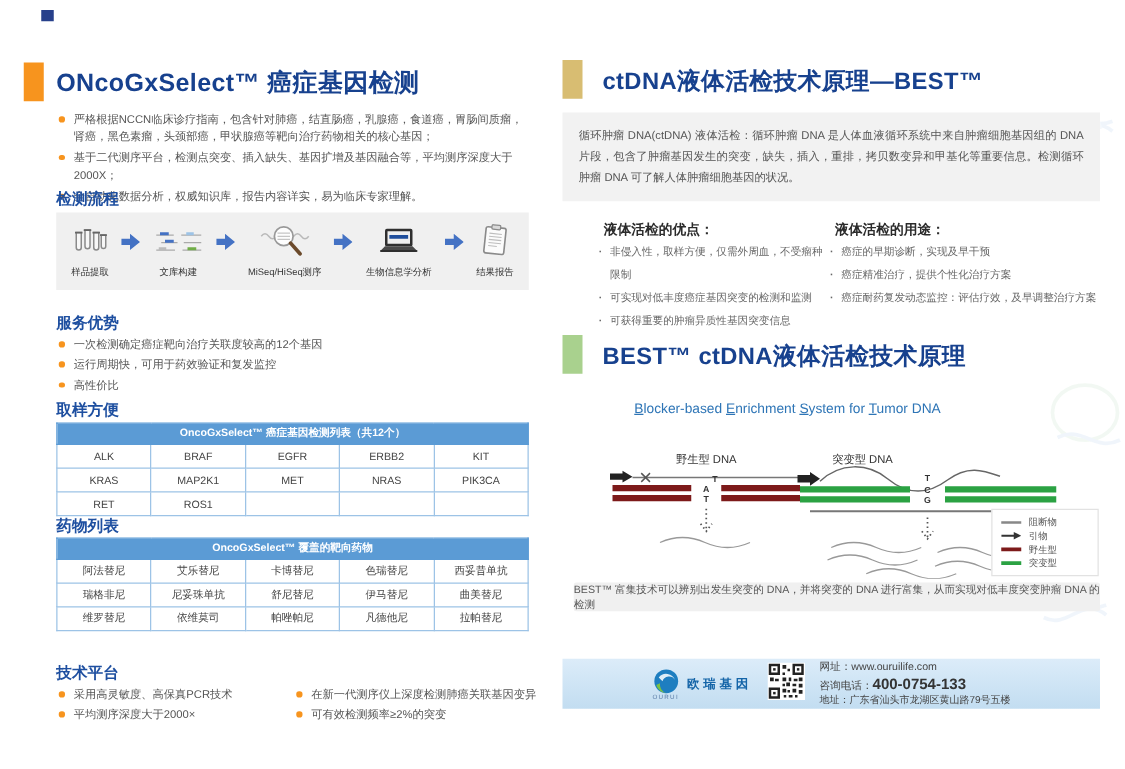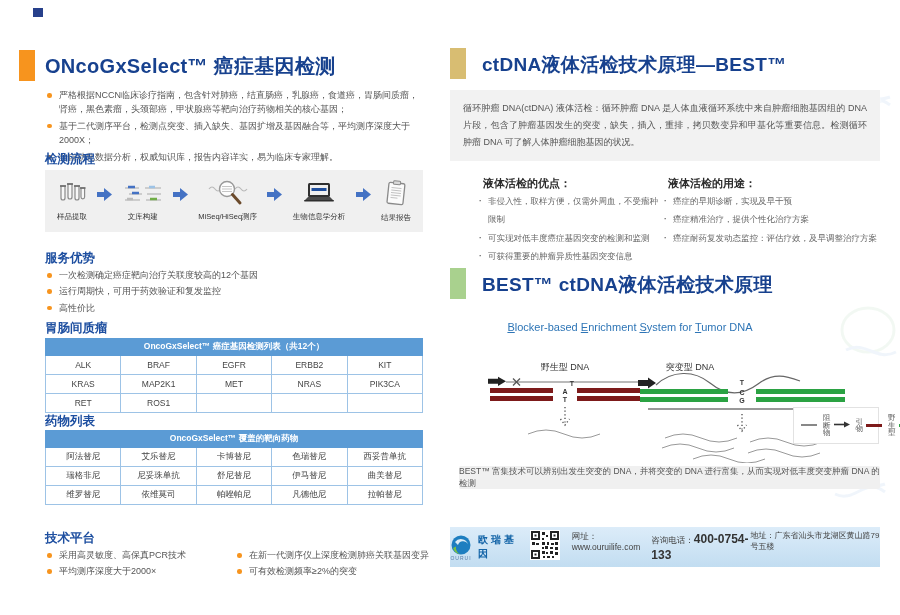--- a/index.html
+++ b/index.html
@@ -48,35 +48,35 @@
 
   .best-sub { position:absolute; left:470px; top:321px; width:320px; text-align:center;
               font-size:11px; color:#2e75b6; }
   .best-sub .u { text-decoration:underline; }
 
   .summary-bar { position:absolute; left:459px; top:466px; width:421px; height:23px; background:#f0f0f0;
                  display:flex; align-items:center; justify-content:center; font-size:8.5px; color:#555; border-radius:2px; }
 
   
   .legend { position:absolute; left:793px; top:407px; width:86px; background:#fff; border:1px solid #e2e2e2;
-            padding:6px 7px; display:flex; flex-direction:row; gap:3px; }
+            padding:6px 7px; display:flex; flex-direction:column; gap:3px; }
   .legend-row { display:flex; align-items:center; gap:6px; font-size:7.5px; color:#555; line-height:1; }
   .legend-row .sw { width:16px; height:2px; flex:0 0 auto; }
   .sw.gray { background:#888; }
   .sw.maroon { background:#7d1a1a; height:3px; }
   .sw.mutgreen { background:#2ba243; height:3px; }
 
   
   .footer { position:absolute; left:450px; top:527px; width:430px; height:40px;
             background:linear-gradient(#dcecf9,#c2ddf1); display:flex; align-items:center; justify-content:center; gap:12px; }
   .brand-wrap { display:flex; align-items:center; gap:6px; }
   .brand-logo { display:flex; flex-direction:column; align-items:center; }
   .brand-sub { font-size:5px; color:#5a7ca6; letter-spacing:1px; margin-top:-1px; }
   .brand-name { font-size:10px; font-weight:bold; color:#1565a8; letter-spacing:3px;font-family:Liberation Mono, monospace; }
-  .contact { display:flex; flex-direction:row; justify-content:center; line-height:1.35; }
+  .contact { display:flex; flex-direction:column; justify-content:center; line-height:1.35; }
   .contact .row1 { font-size:8.5px; color:#444; }
   .contact .row2 { font-size:8px; color:#444; }
   .contact .phone { font-size:12px; font-weight:bold; color:#333; }
 
   .wm { position:absolute; opacity:.55; pointer-events:none; }
 </style>
 </head>
 <body>
 
 <svg class="wm" style="left:835px;top:85px" width="60" height="55" viewBox="0 0 60 55">
@@ -202,21 +202,21 @@
   </div>
 </div>
 
 <div class="h-sec" style="left:45px;top:250px">服务优势</div>
 <ul class="dot-list" style="left:45px;top:268px;width:378px">
   <li>一次检测确定癌症靶向治疗关联度较高的12个基因</li>
   <li>运行周期快，可用于药效验证和复发监控</li>
   <li>高性价比</li>
 </ul>
 
-<div class="h-sec" style="left:45px;top:320px">胃肠间质瘤</div>
+<div class="h-sec" style="left:45px;top:320px">取样方便</div>
 <table class="blue" style="top:338px">
   <tbody>
       <tr>
         <th colspan="5">OncoGxSelect™ 癌症基因检测列表（共12个）</th>
       </tr>
   <tr>
     <td>ALK</td>
     <td>BRAF</td>
     <td>EGFR</td>
     <td>ERBB2</td>

